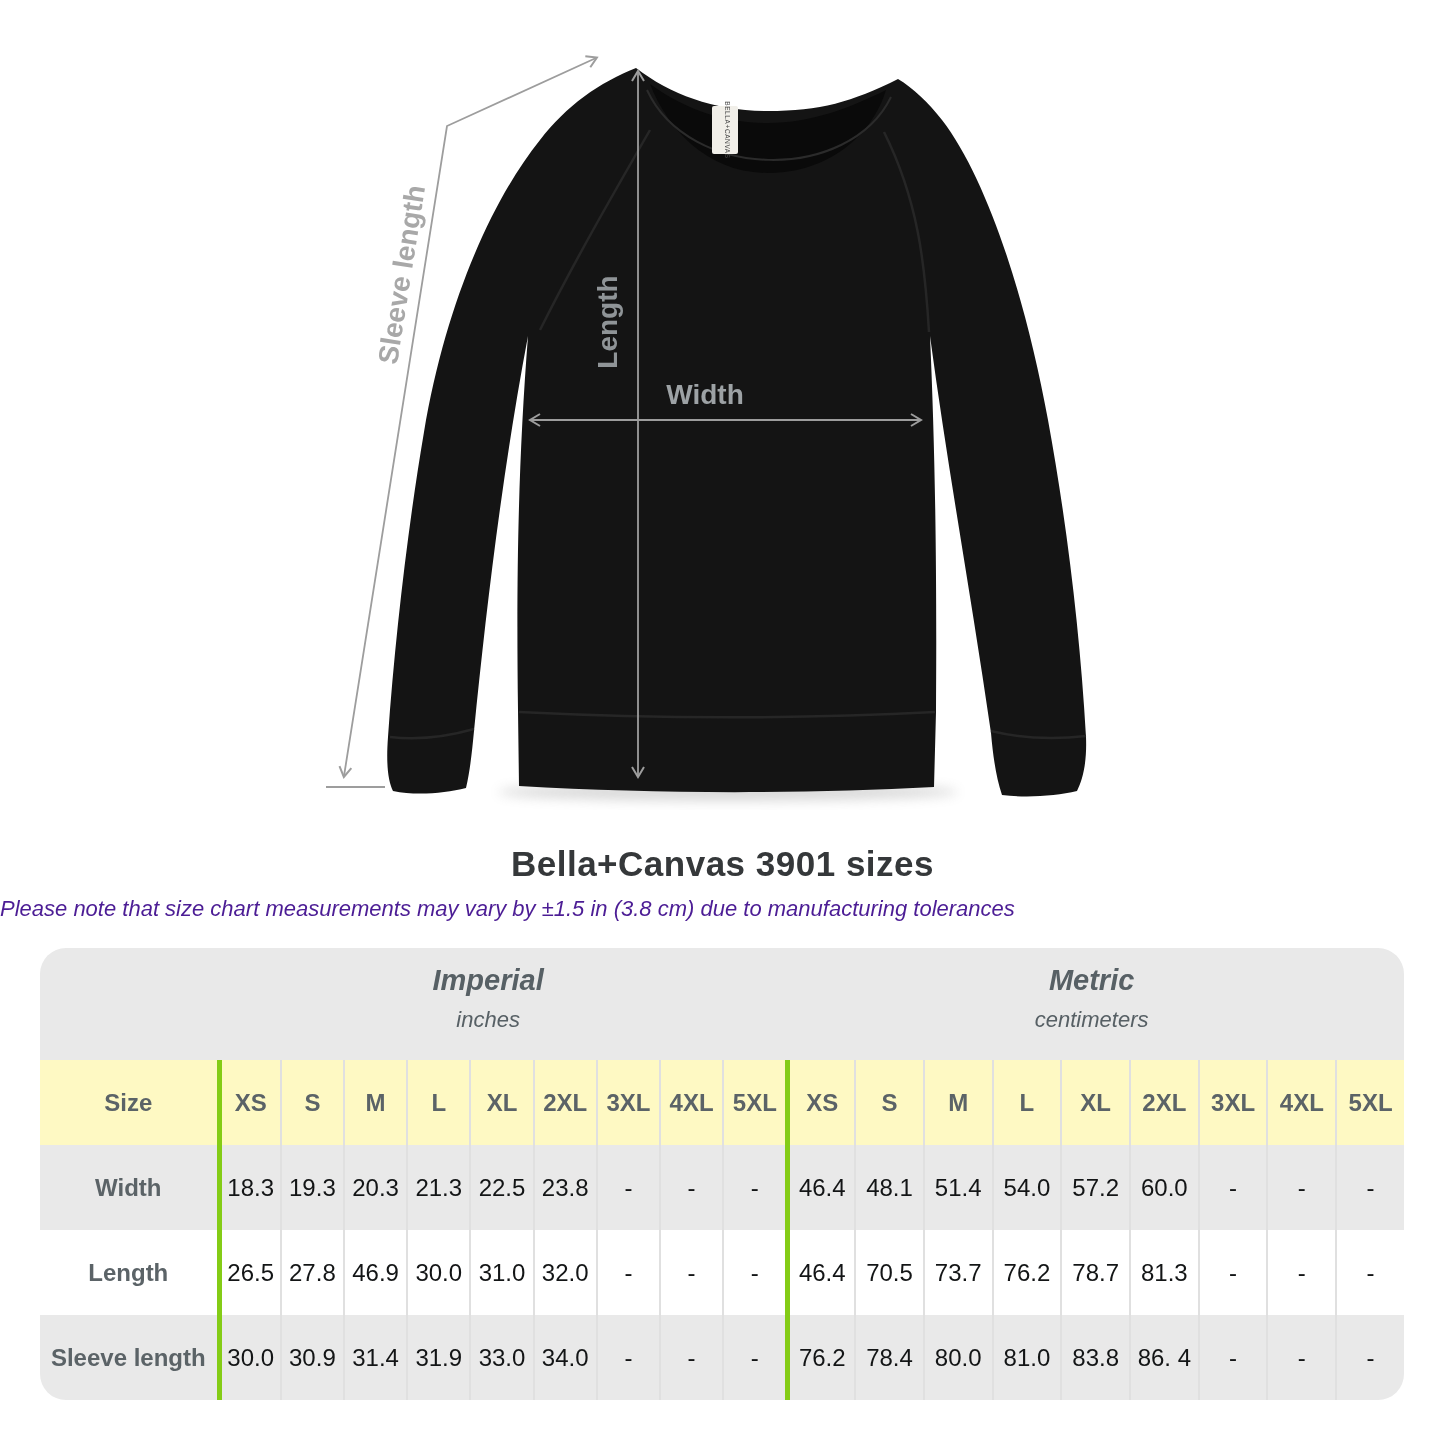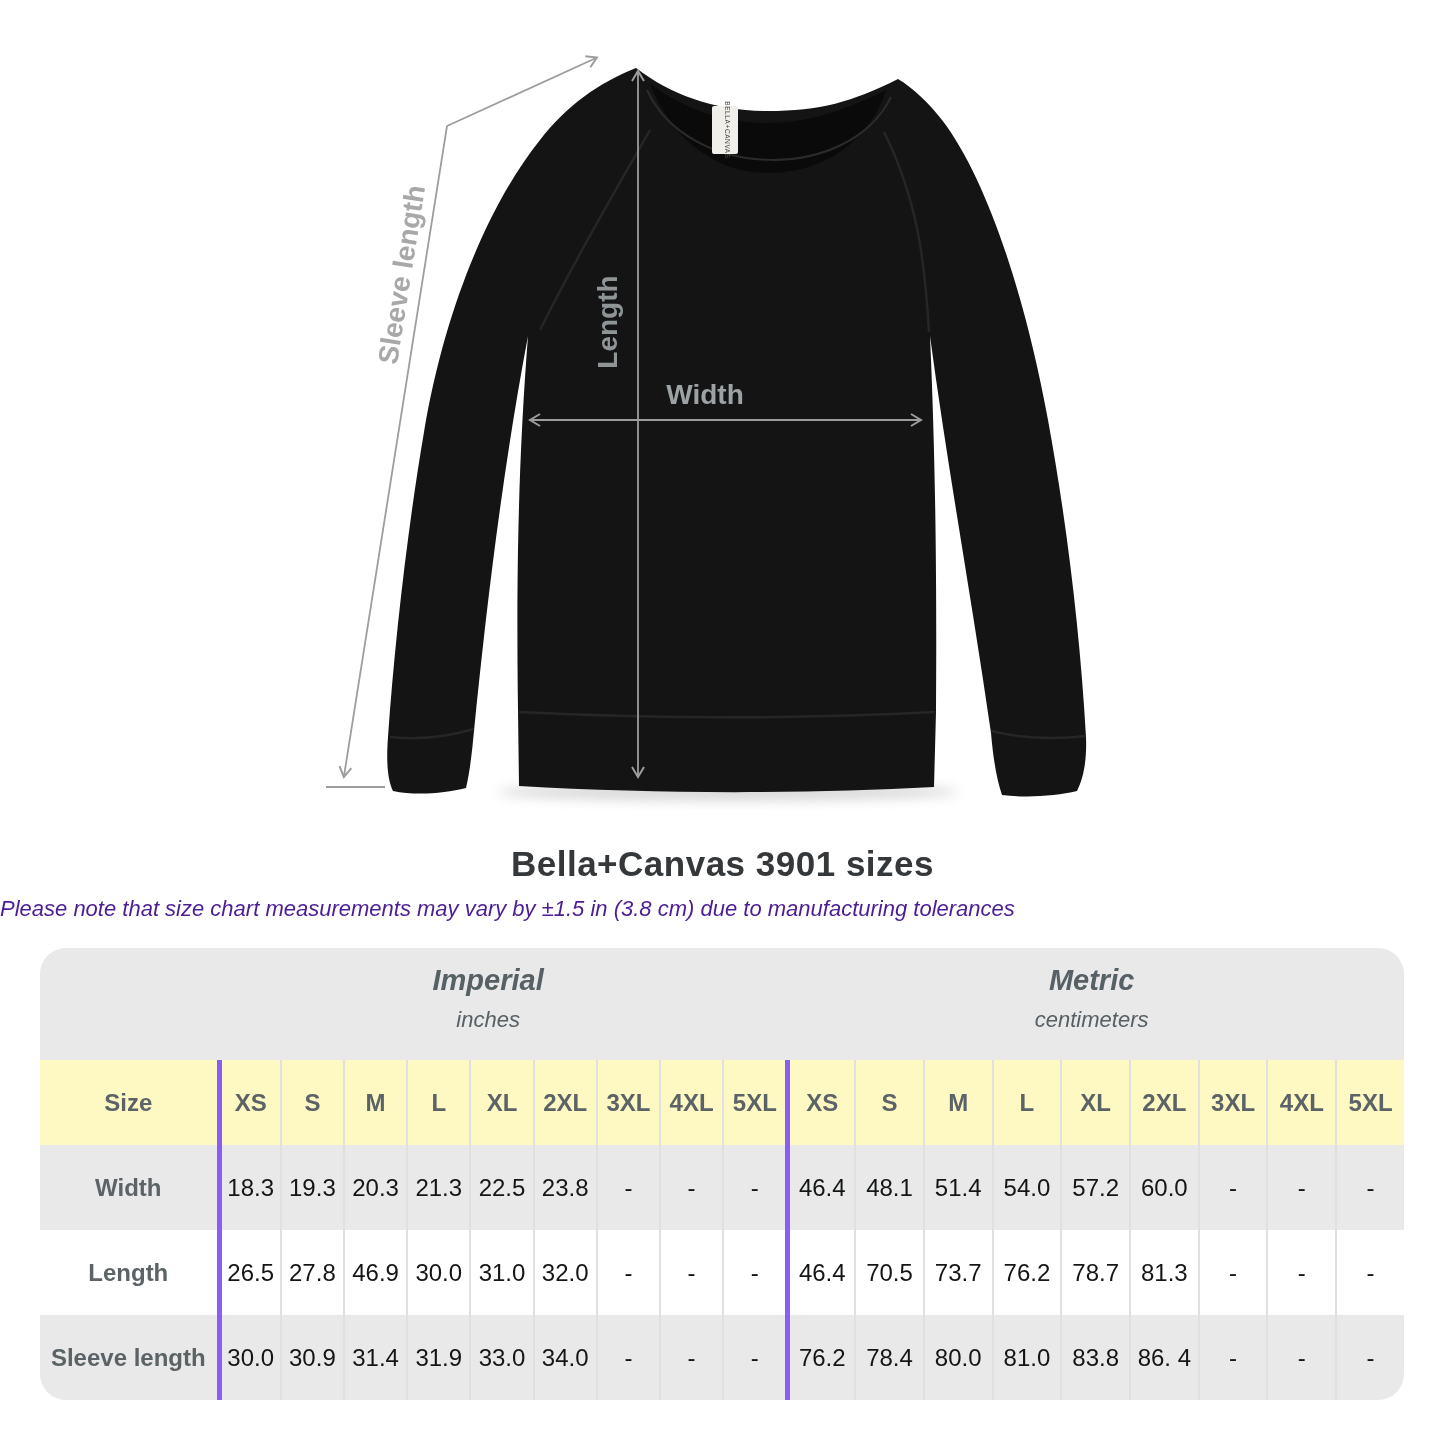--- a/index.html
+++ b/index.html
@@ -18,21 +18,21 @@
   .unit-block{position:absolute;top:16px;transform:translateX(-50%);text-align:center;white-space:nowrap;}
   .unit-block.imperial{left:29.7%;margin-left:43px;}
   .unit-block.metric{left:77.1%;}
   .unit-name{font-size:29px;font-weight:700;font-style:italic;color:#576065;}
   .unit-sub{font-size:22px;font-style:italic;color:#576065;margin-top:10px;}
   tr.size-row th{height:85px;background:#fef9c3;font-size:24px;font-weight:700;color:#5b6367;}
   tr.data-row td{height:85px;font-size:24px;color:#131516;background:#ffffff;}
   tr.data-row td.rowlab{font-weight:700;color:#5b6367;}
   tr.stripe td{background:#e9e9e9;}
   .csep{border-left:2px solid #e0e0e0;}
-  .gsep{border-left:5px solid #8b5cf6;}
+  .gsep{border-left:5px solid #84cc16;}
 </style>
 </head>
 <body>
 
 <div class="page">
 
   <svg class="diagram-svg" width="1445" height="835" viewBox="0 0 1445 835">
     <defs>
       <marker id="ah" markerUnits="userSpaceOnUse" markerWidth="18" markerHeight="18" viewBox="0 0 18 18" refX="13" refY="9" orient="auto-start-reverse">
         <path d="M4,3 L14,9 L4,15" fill="none" stroke="#9d9d9d" stroke-width="2"></path>

